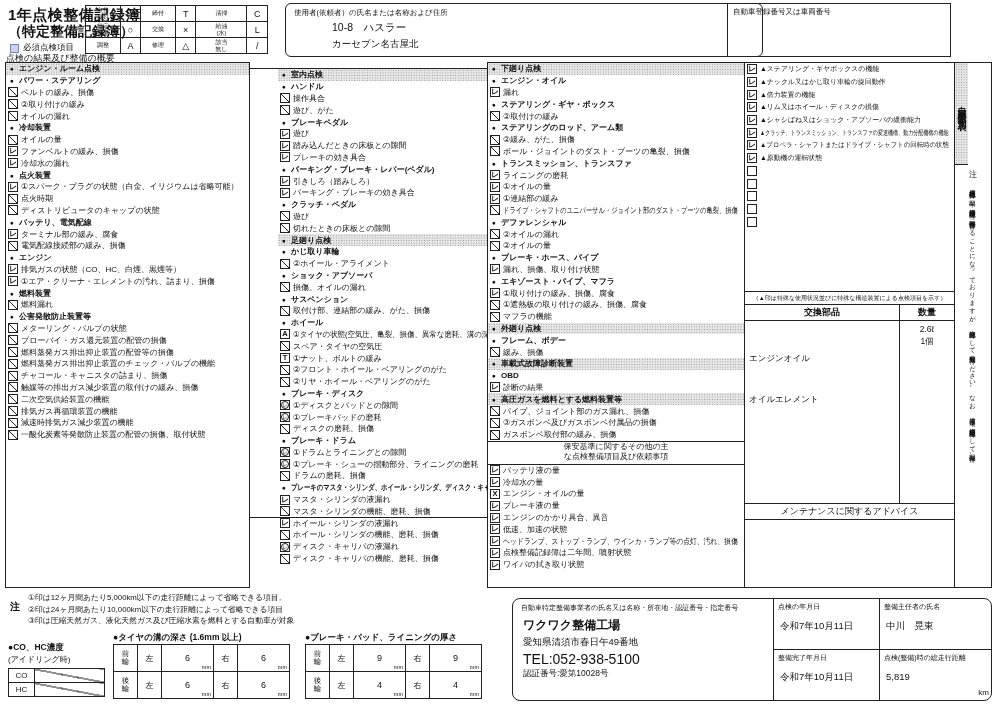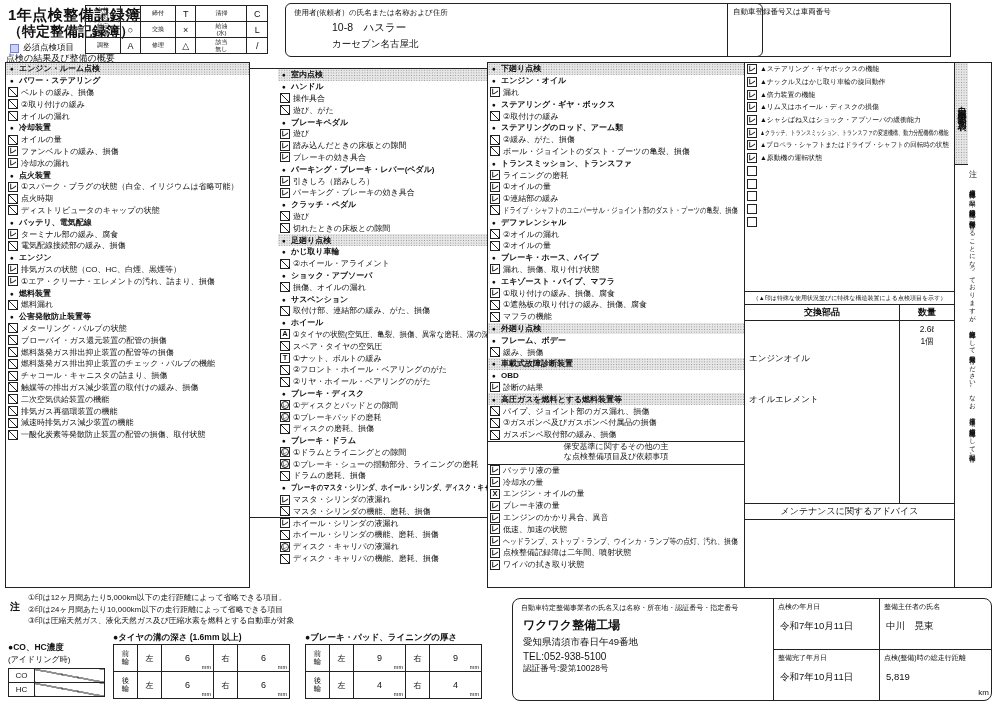--- a/index.html
+++ b/index.html
@@ -743,21 +743,21 @@
         <td class="lr" style="white-space: pre-line;">右</td>
         <td class="valcell"><span class="v">4</span><span class="u">mm</span></td>
       </tr>
     </tbody>
 </table>
 
 <div class="abs shopbox" style="left:512px;top:598px;width:480px;height:103px;">
   <div style="font-size:7px;padding:4px 0 0 8px;white-space:nowrap;">自動車特定整備事業者の氏名又は名称・所在地・認証番号・指定番号</div>
   <div class="shop-name" style="padding:4px 0 0 10px;">ワクワク整備工場</div>
   <div class="shop-line" style="padding:2px 0 0 10px;">愛知県清須市春日午49番地</div>
-  <div class="shop-line" style="font-size:10px;padding:2px 0 0 10px;">TEL:052-938-5100</div>
+  <div class="shop-line" style="font-size:14px;padding:2px 0 0 10px;">TEL:052-938-5100</div>
   <div class="shop-line" style="font-size:8.5px;padding:1px 0 0 10px;">認証番号:愛第10028号</div>
   <div class="shoptable">
     <div class="scell" style="left:0;top:0;width:106px;height:51px;border-right:1px solid #222;border-bottom:1px solid #222;">
       <span class="lab">点検の年月日</span>
       <span class="val">令和7年10月11日</span>
     </div>
     <div class="scell" style="left:106px;top:0;width:113px;height:51px;border-bottom:1px solid #222;">
       <span class="lab">整備主任者の氏名</span>
       <span class="val">中川　晃東</span>
     </div>

